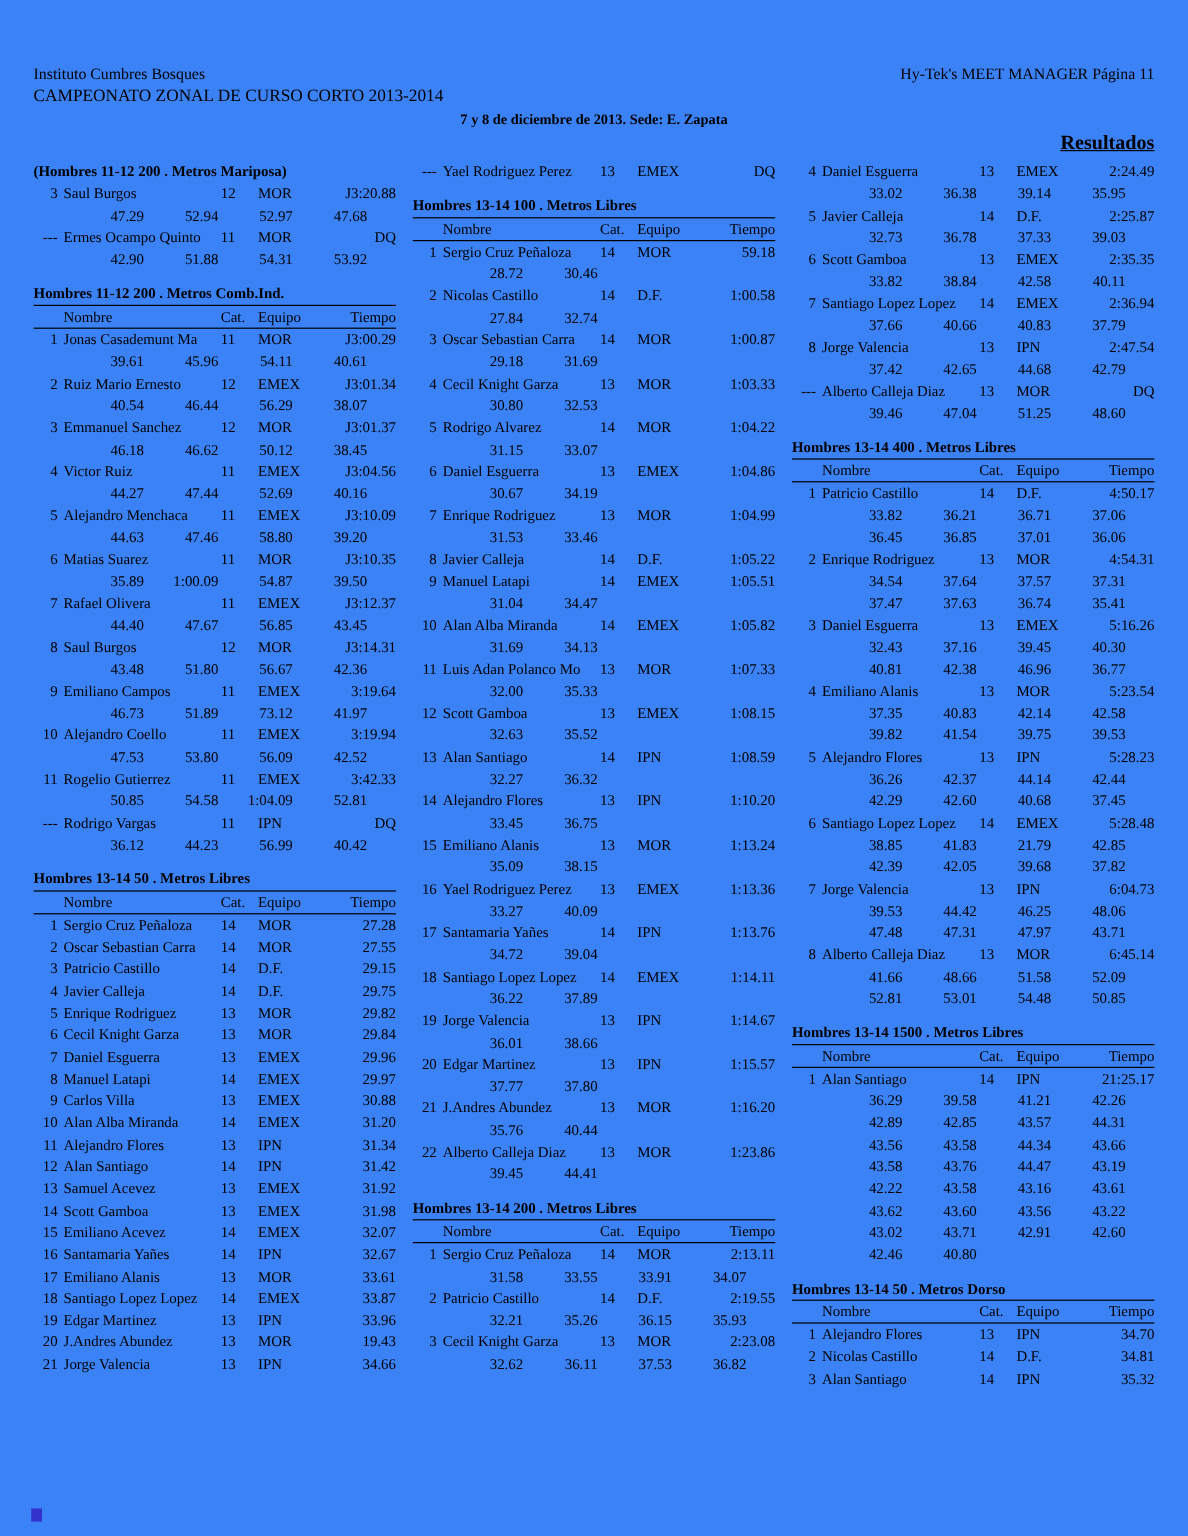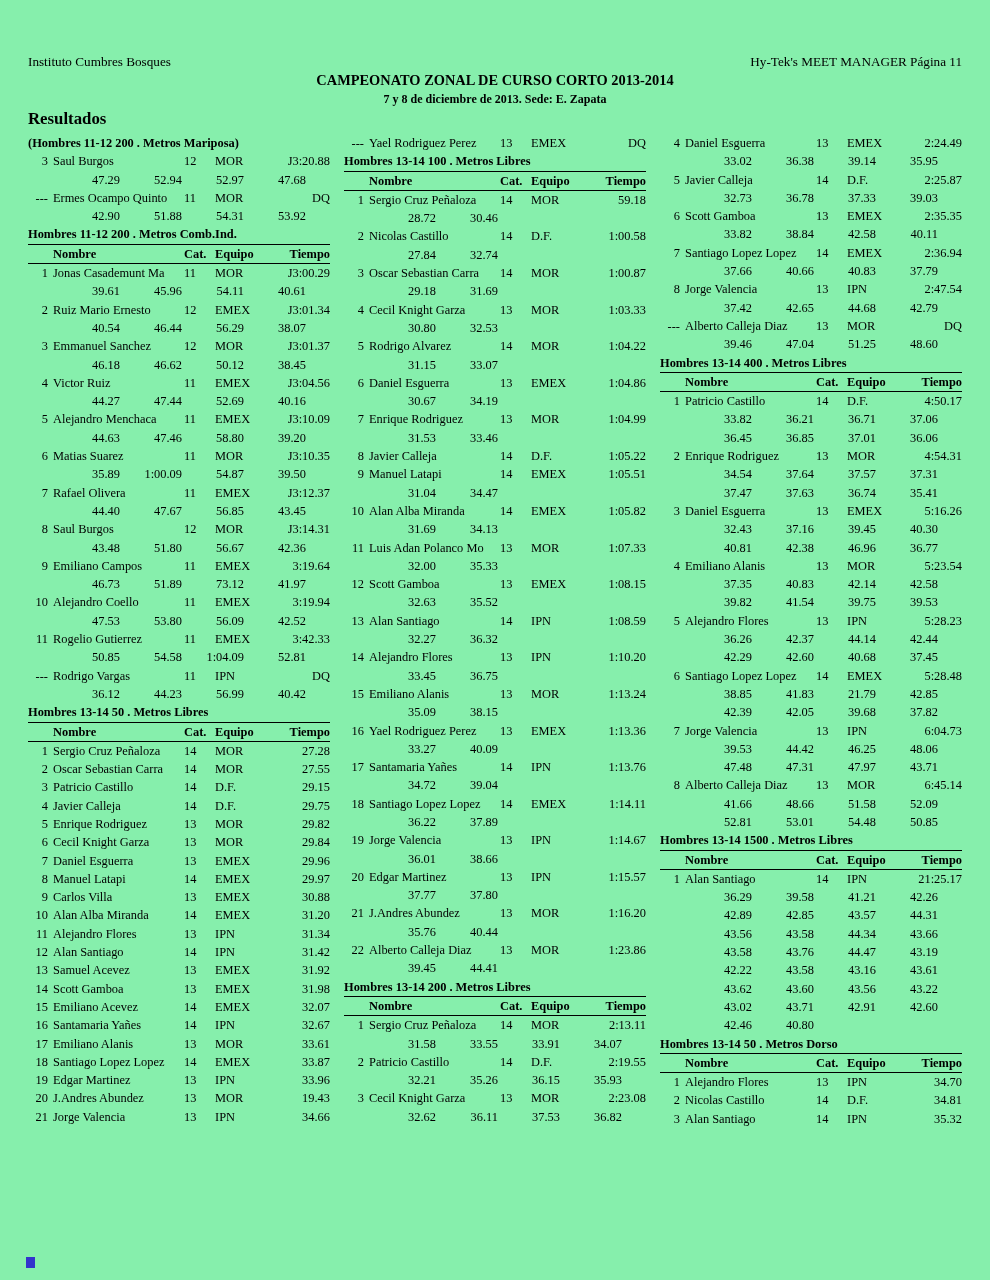--- a/index.html
+++ b/index.html
@@ -2,45 +2,45 @@
 <html><head>
 <meta charset="utf-8">
 <style>
   * { margin: 0; padding: 0; box-sizing: border-box; }
   html, body { background: #e8e8e8; }
   body { font-family: "Liberation Serif", serif; color: #000; }
   .page {
     position: relative;
     width: 990px; height: 1280px;
     margin: 0 auto;
-    background: #86efac;
+    background: #3b82f6;
     padding: 52px 28px 0 28px;
     overflow: hidden;
     font-size: 12.4px;
   }
   .page-header { display: flex; justify-content: space-between; font-size: 13.2px; line-height: 19px; }
-  .title { text-align: center; font-weight: bold; font-size: 14.4px; line-height: 19px; }
+  .title { text-align: left; font-weight: normal; font-size: 14.4px; line-height: 19px; }
   .subtitle { text-align: center; font-weight: bold; font-size: 12px; line-height: 18px; }
-  .results-heading { text-align: left; font-weight: bold; font-size: 16.8px; line-height: 21px; }
+  .results-heading { text-align: right; font-weight: bold; font-size: 16.8px; line-height: 21px; text-decoration: underline; }
   .columns { display: flex; gap: 14px; margin-top: 5px; align-items: flex-start; }
   .col { width: 302px; flex: 0 0 302px; }
-  .section { }
+  .section { margin-top: 10px; }
   .col .section:first-child { margin-top: 0; }
   .block-title { font-weight: bold; line-height: 18.3px; white-space: nowrap; overflow: hidden; font-family: Liberation Serif, serif; }
   .row {
     display: grid;
     grid-template-columns: 20px 126px 26px 48px 62px;
     column-gap: 5px;
     line-height: 18.3px;
     white-space: nowrap;
   }
   .place { text-align: right; }
   .name { overflow: hidden; }
   .tiempo { text-align: right; }
-  .head-row { font-weight: bold; border-top: 1px solid #000; border-bottom: 1px solid #000; }
+  .head-row { font-weight: normal; border-top: 1px solid #000; border-bottom: 1px solid #000; }
   .splits {
     display: grid;
     grid-template-columns: 30px 1fr 1fr 1fr 1fr;
     padding-right: 24px;
     line-height: 18.3px;
     white-space: nowrap;
   }
   .spc { text-align: right; }
   .corner-mark { position: absolute; left: 26px; bottom: 12px; width: 9px; height: 11px; }
 </style>

